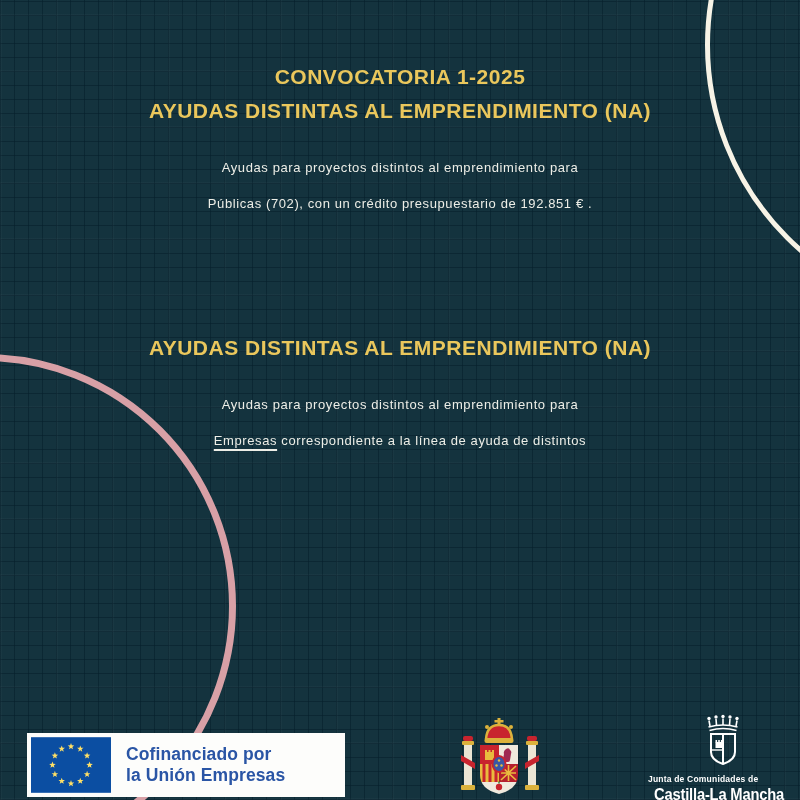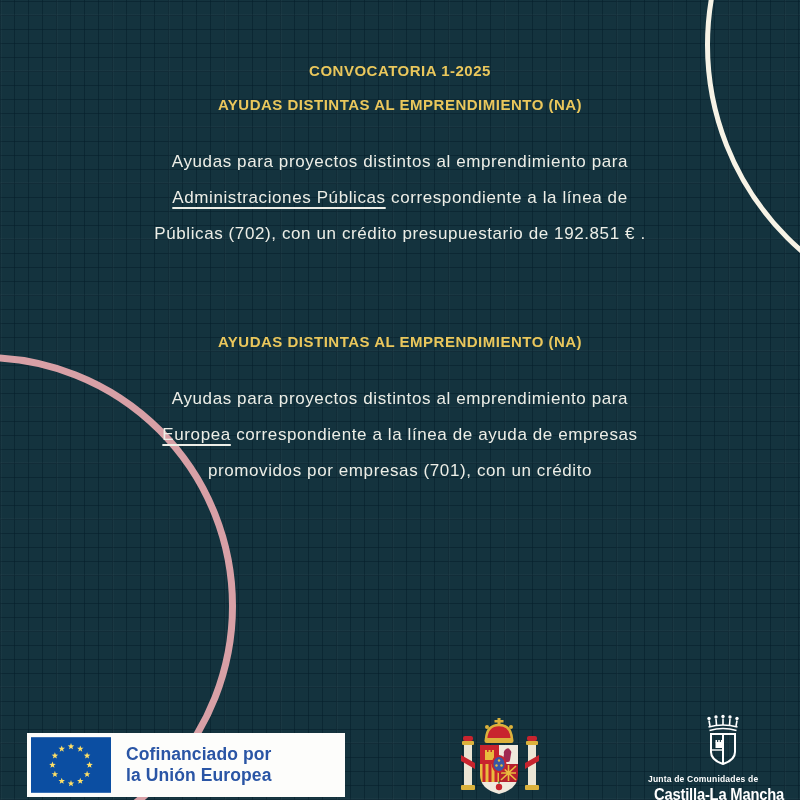--- a/index.html
+++ b/index.html
@@ -13,22 +13,22 @@
       repeating-linear-gradient(90deg, rgba(5,30,42,0.55) 0 1px, transparent 1px 14px);
     font-family:"Liberation Sans","DejaVu Sans",sans-serif;
   }
   .circle{position:absolute;border-radius:50%;z-index:1;}
   .circle.cream{left:705px;top:-230px;width:540px;height:540px;border:5px solid #f7f3e6;}
   .circle.pink{left:-268px;top:354px;width:490px;height:490px;border:7px solid #d8a0a6;}
 
   .block{position:absolute;left:0;right:0;text-align:center;z-index:2;}
   .block1{top:51px;}
   .block2{top:322px;}
-  .title{margin:3px;font-weight:bold;font-size:15px;line-height:34px;letter-spacing:0.5px;color:#eac75c;}
-  .para{margin:22px 0 0 0;font-size:17px;line-height:36px;letter-spacing:0.6px;color:#edeee7;font-weight:normal;}
+  .title{margin:9px;font-weight:bold;font-size:21px;line-height:34px;letter-spacing:0.5px;color:#eac75c;}
+  .para{margin:22px 0 0 0;font-size:13px;line-height:36px;letter-spacing:0.6px;color:#edeee7;font-weight:normal;}
   .para .u{text-decoration:underline;text-underline-offset:4px;text-decoration-thickness:1.5px;}
 
   .footer{position:absolute;left:0;top:10px;width:684px;height:800px;z-index:3;pointer-events:none;}
   .eu-box{
     position:absolute;left:27px;top:723px;width:318px;height:64px;background:#fdfdfb;
     display:flex;align-items:center;box-sizing:border-box;padding-left:4px;
   }
   .eu-flag{flex:0 0 auto;}
   .eu-text{margin-left:15px;color:#2a55a5;font-weight:bold;font-size:17.5px;line-height:21.5px;letter-spacing:0.1px;}
   .spain-arms{position:absolute;left:454px;top:707px;width:92px;height:90px;}
@@ -45,33 +45,31 @@
   <div class="circle cream"></div>
   <div class="circle pink"></div>
 
   <section class="block block1">
     <h2 class="title">
       <div>CONVOCATORIA 1-2025</div>
       <div>AYUDAS DISTINTAS AL EMPRENDIMIENTO (NA)</div>
     </h2>
     <div class="para">
       <div><span>Ayudas para proyectos distintos al emprendimiento para</span><span class="u"></span><span></span></div>
-      <div><span></span><span class="u">Administraciones Públicas</span><span> correspondiente a la línea de</span></div>
       <div><span>Públicas (702), con un crédito presupuestario de 192.851 € .</span><span class="u"></span><span></span></div>
     </div>
   </section>
 
   <section class="block block2">
     <h2 class="title">
       <div>AYUDAS DISTINTAS AL EMPRENDIMIENTO (NA)</div>
     </h2>
     <div class="para">
       <div><span>Ayudas para proyectos distintos al emprendimiento para</span><span class="u"></span><span></span></div>
-      <div><span></span><span class="u">Europea</span><span> correspondiente a la línea de ayuda de empresas</span></div>
-      <div><span>promovidos por empresas (701), con un crédito</span><span class="u"></span><span></span></div>
+      <div><span></span><span class="u">Empresas</span><span> correspondiente a la línea de ayuda de distintos</span></div>
     </div>
   </section>
 
   <div class="footer">
 
     <div class="eu-box">
       <svg class="eu-flag" width="80" height="56" viewBox="0 0 82 57">
         <defs>
           <polygon id="eustar" fill="#ffe066" points="0,-3.5 0.85,-1.17 3.33,-1.08 1.38,0.45 2.06,2.83 0,1.45 -2.06,2.83 -1.38,0.45 -3.33,-1.08 -0.85,-1.17"></polygon>
         </defs>
@@ -84,21 +82,21 @@
         <use href="#eustar" transform="translate(50.5,45)"></use>
         <use href="#eustar" transform="translate(41,47.5)"></use>
         <use href="#eustar" transform="translate(31.5,45)"></use>
         <use href="#eustar" transform="translate(24.5,38)"></use>
         <use href="#eustar" transform="translate(22,28.5)"></use>
         <use href="#eustar" transform="translate(24.5,19)"></use>
         <use href="#eustar" transform="translate(31.5,12)"></use>
       </svg>
       <div class="eu-text">
         <div>Cofinanciado por</div>
-        <div>la Unión Europea</div>
+        <div>la Unión Empresas</div>
       </div>
     </div>
 
     <div class="spain-arms">
       <svg width="92" height="90" viewBox="0 0 92 90">
 
         <rect x="8" y="24" width="12" height="4" rx="1" fill="#dcb23c"></rect>
         <rect x="10" y="28" width="8" height="40" fill="#ece5d4"></rect>
         <rect x="7" y="68" width="14" height="5" rx="1" fill="#dcb23c"></rect>
         <rect x="9" y="19" width="10" height="5" rx="2" fill="#c8242e"></rect>

